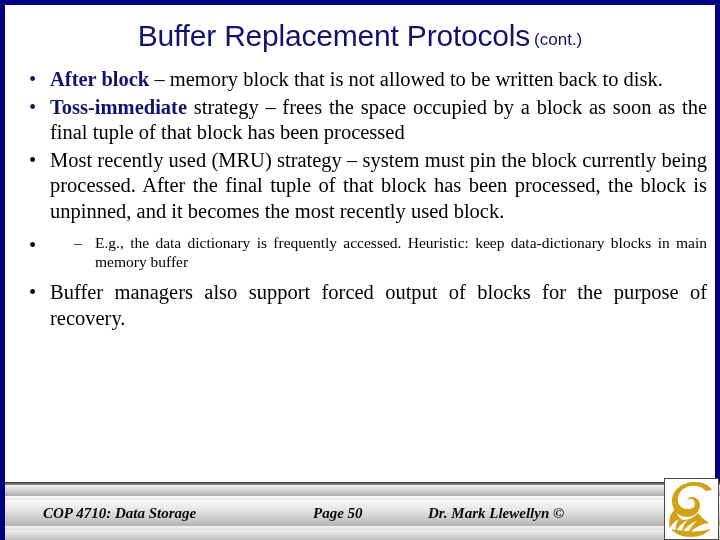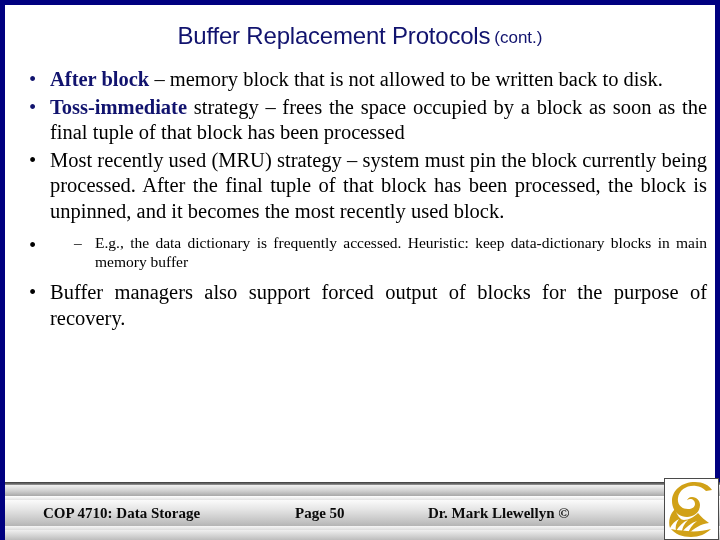--- a/index.html
+++ b/index.html
@@ -30,21 +30,21 @@
   #title-area {
     position: absolute;
     left: 0;
     top: 14px;
     width: 710px;
     text-align: center;
     white-space: nowrap;
   }
   #title-main {
     font-family: "Liberation Sans", "DejaVu Sans", sans-serif;
-    font-size: 24px;
+    font-size: 30px;
     line-height: 34px;
     color: #11136e;
     letter-spacing: -0.2px;
   }
   #title-suffix {
     font-family: Liberation Sans, sans-serif;
     font-size: 17px;
     color: #11136e;
     padding-left: 4px;
     position: relative;
@@ -150,26 +150,27 @@
     background: linear-gradient(to bottom, #f0f0f0 0%, #d2d2d2 60%, #bdbdbd 100%);
   }
 
   .footer-text {
     position: absolute;
     top: 18px;
     height: 26px;
     line-height: 26px;
     font-family: "Liberation Serif", "DejaVu Serif", serif;
     font-weight: bold;
+    font-style: italic;
     font-size: 15px;
     color: #0a0a0a;
     white-space: nowrap;
   }
   #footer-course  { left: 38px; }
-  #footer-page    { left: 290px; }
+  #footer-page    { left: 308px; }
   #footer-author  { left: 423px; }
 
   
   #logo-box {
     position: absolute;
     right: 6px;
     bottom: 0;
     width: 55px;
     height: 62px;
     background: #ffffff;

